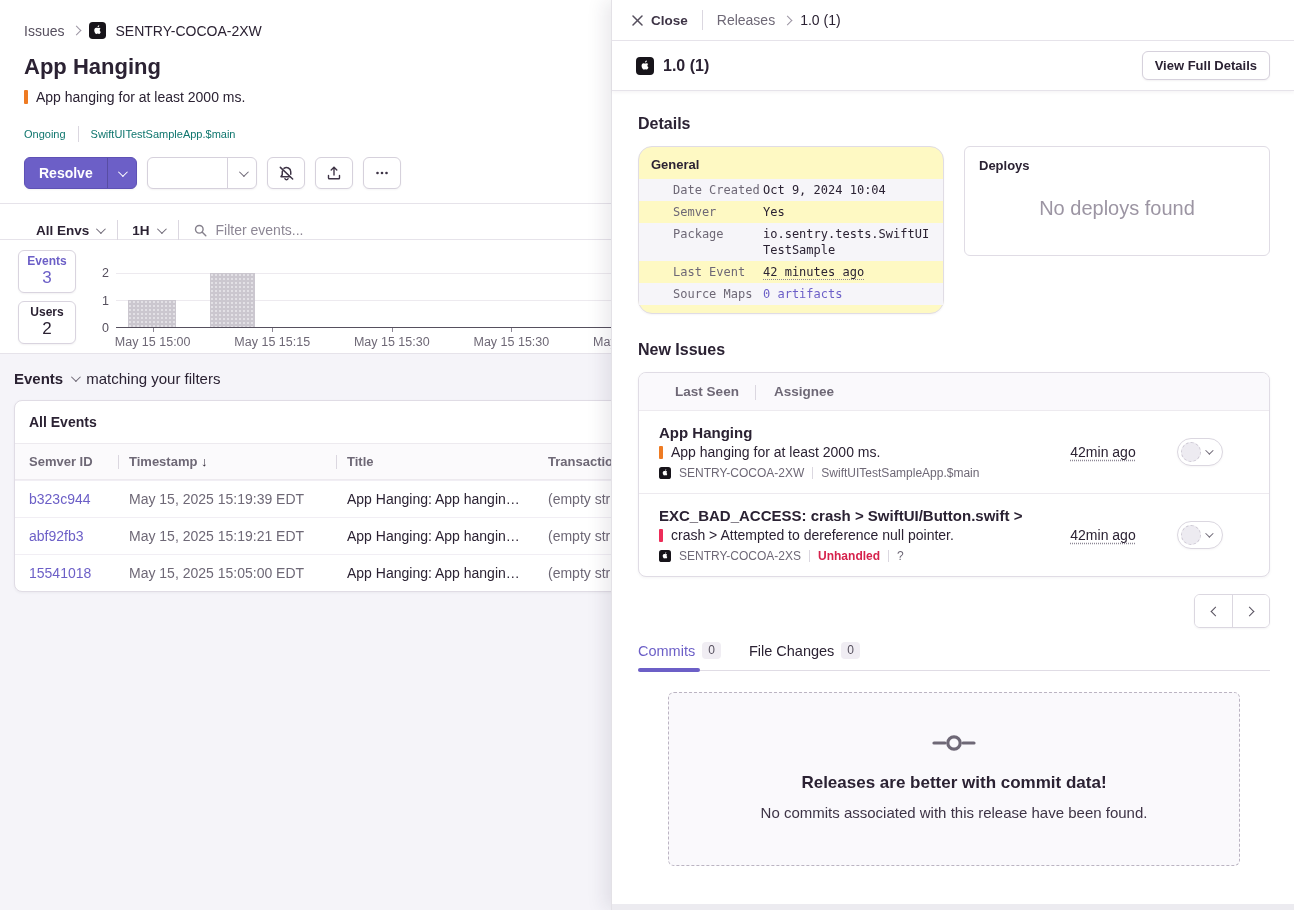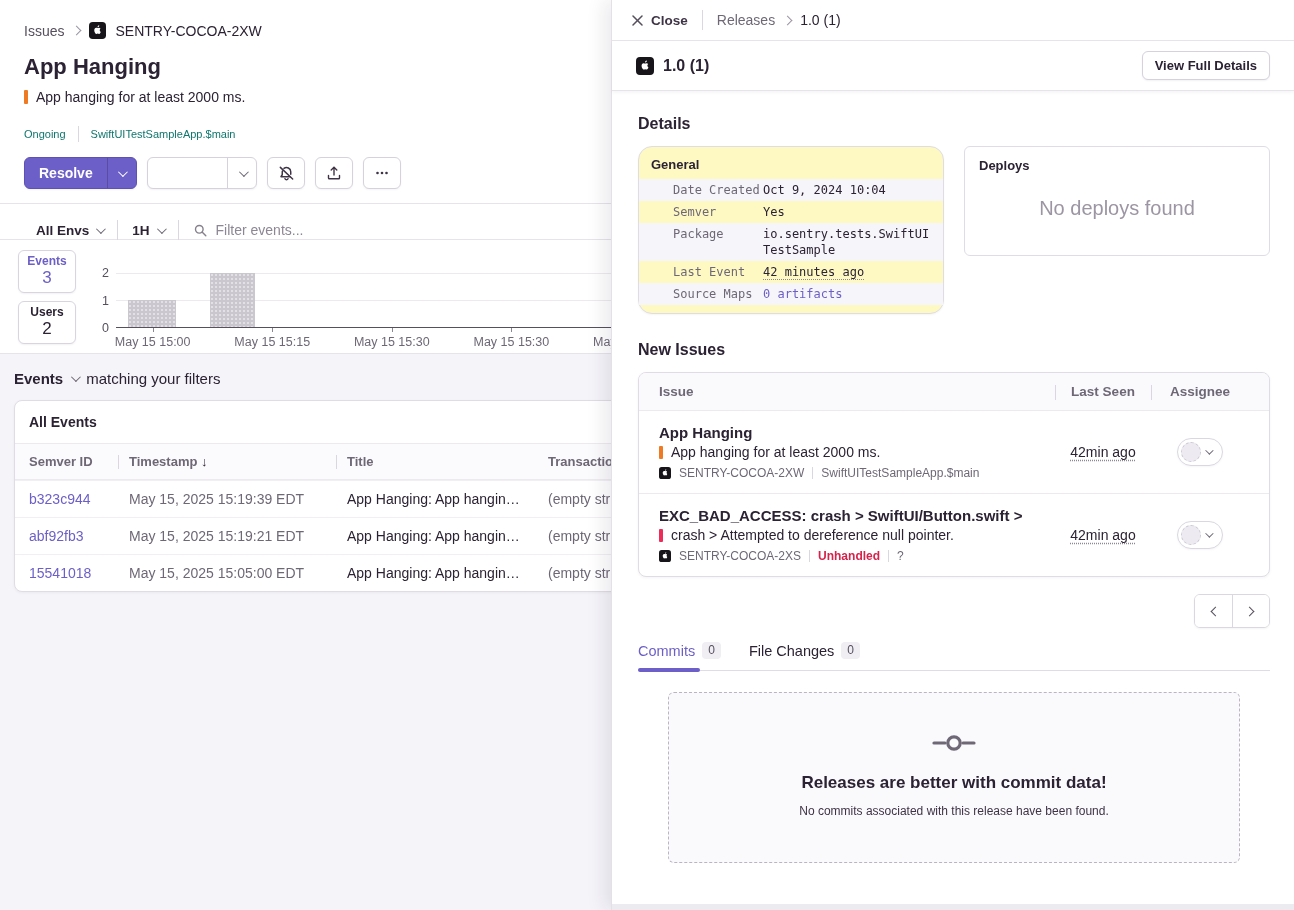--- a/index.html
+++ b/index.html
@@ -185,21 +185,21 @@
   .tab .count-badge { background:#F0EDF3; color:#56505E; font-size:12px; border-radius:4px;
     padding:1px 6px; line-height:15px; }
   .tab-active { color:#6C5FC7; }
   .tab-active::after { content:''; position:absolute; left:0; bottom:-2px; width:62px; height:4px;
     border-radius:3px; background:#6C5FC7; }
 
   .commits-empty { margin:21px 30px 0; background:#FAF9FC; border:1px dashed #BBB4C2; border-radius:6px;
     padding:40px 20px 44px; text-align:center; }
   .commits-empty .ce-icon { display:flex; justify-content:center; }
   .ce-title { margin-top:20px; font-size:17px; font-weight:800; color:#2B2233; }
-  .ce-sub { margin-top:11px; font-size:12px; color:#3E3446; }
+  .ce-sub { margin-top:11px; font-size:15px; color:#3E3446; }
 
   .panel-bottom-strip { position:absolute; bottom:0; left:0; right:0; height:6px; background:#ECEBF0; }
 </style>
 </head>
 <body>
 
 <div class="left-panel">
 
   <div class="lp-header">
     <div class="breadcrumb">
@@ -426,21 +426,20 @@
       <div class="deploys-card">
         <div class="g-title">Deploys</div>
         <div class="deploys-empty">No deploys found</div>
       </div>
     </div>
 
     <h2 class="section-heading new-issues-heading">New Issues</h2>
 
     <div class="issues-card">
       <div class="iss-header">
-        <div class="col-issue">Issue</div>
         <div class="col-seen">Last Seen</div>
         <div class="col-assignee">Assignee</div>
       </div>
 
       <div class="iss-row">
         <div class="iss-main">
           <div class="iss-title">App Hanging</div>
           <div class="iss-msg">
             <span class="level-bar level-warning" style="height:13px"></span>
             <span>App hanging for at least 2000 ms.</span>

